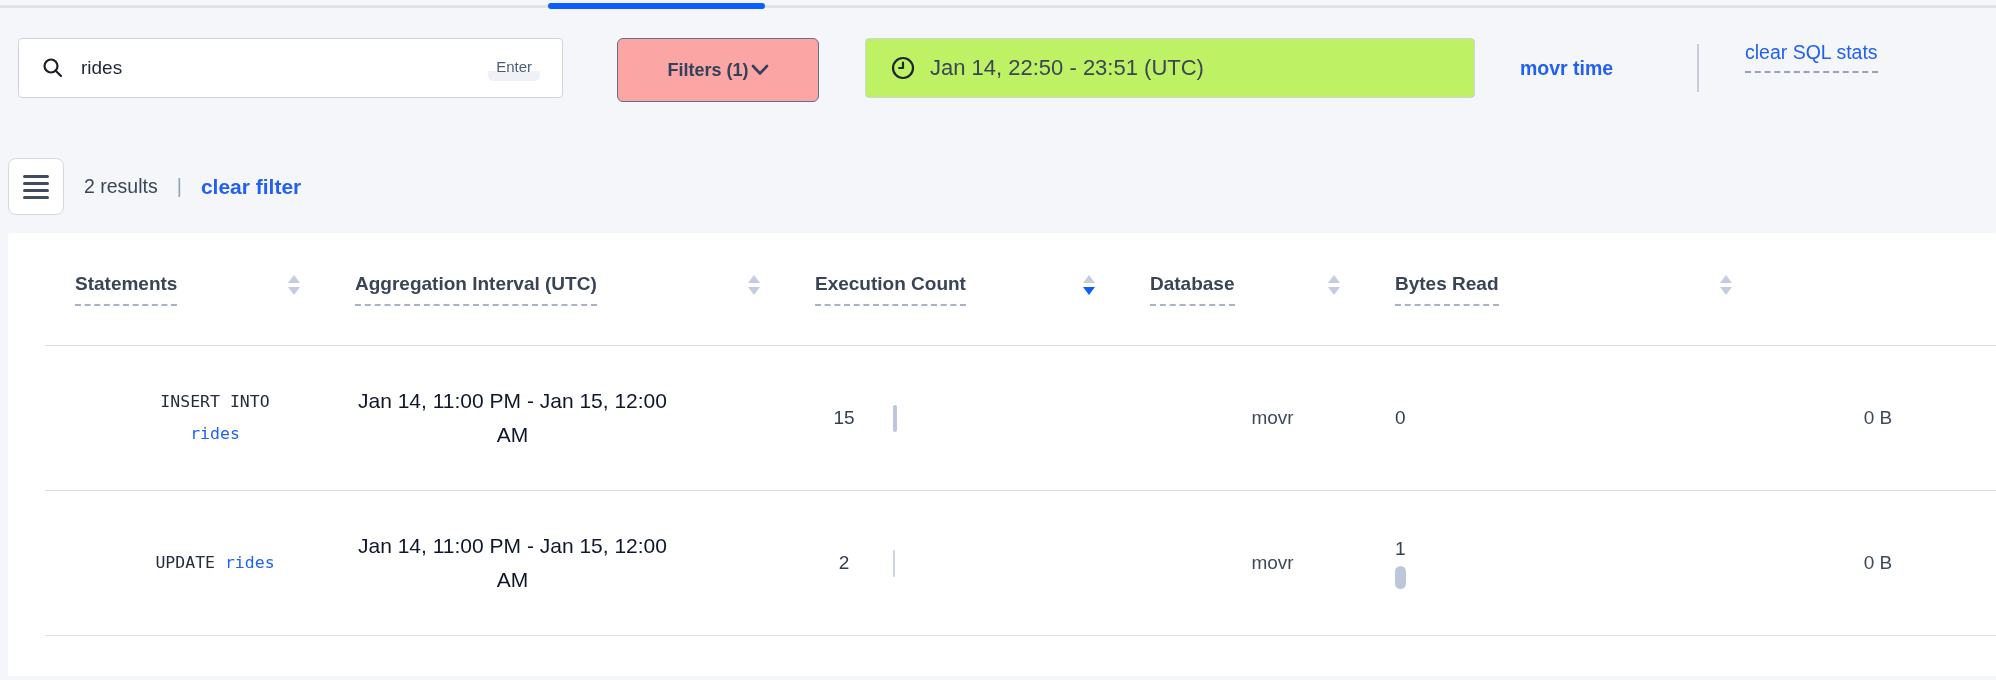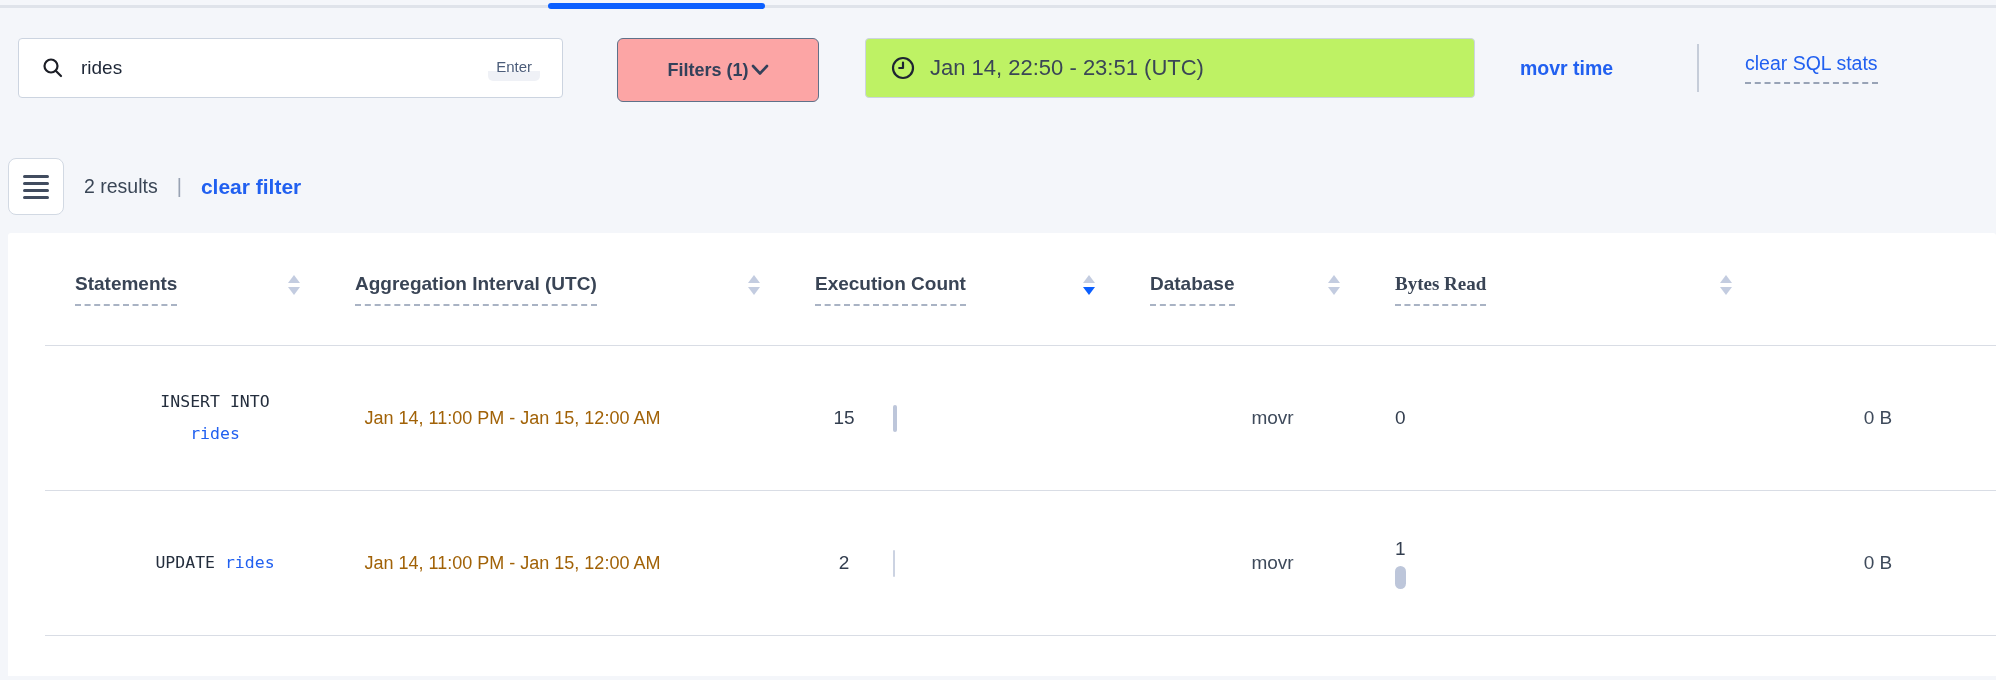--- a/index.html
+++ b/index.html
@@ -22,53 +22,53 @@
     background:linear-gradient(to bottom,transparent 58%,#eff1f6 58%);}
   .filters-btn{position:absolute;left:617px;top:38px;width:202px;height:64px;background:#fca5a5;
     border:1px solid #5f7189;border-radius:6px;display:flex;align-items:center;justify-content:center;gap:2px;
     font-family:"Liberation Sans",sans-serif;font-size:18px;font-weight:700;color:#33415a;cursor:pointer;}
   .time-picker{position:absolute;left:865px;top:38px;width:610px;height:60px;background:#bef264;
     border:1px solid #ccd4e0;border-radius:4px;display:flex;align-items:center;gap:14px;
     padding:0 24px;box-sizing:border-box;font-size:22px;color:#3a4656;cursor:pointer;}
   .reset-time{position:absolute;left:1520px;top:38px;height:60px;display:flex;align-items:center;
     font-size:19.5px;font-weight:700;color:var(--link_blue,#2160f0);cursor:pointer;text-decoration:none;}
   .vdiv{position:absolute;left:1697px;top:44px;width:2px;height:48px;background:#c6cdd9;}
-  .clear-sql{position:absolute;left:1745px;top:38px;height:60px;display:flex;align-items:center;cursor:pointer;text-decoration:none;}
+  .clear-sql{position:absolute;left:1745px;top:27px;height:60px;display:flex;align-items:center;cursor:pointer;text-decoration:none;}
   .clear-sql span{font-size:19.5px;color:var(--link_blue,#2160f0);padding-bottom:7px;border-bottom:2px dashed #98a3b6;}
   
   .cols-btn{position:absolute;left:8px;top:158px;width:56px;height:57px;background:#fff;
     border:1px solid #d2d9e3;border-radius:8px;display:flex;flex-direction:column;align-items:center;
     justify-content:center;gap:4px;cursor:pointer;}
   .cols-btn i{display:block;width:26px;height:3px;border-radius:1.5px;background:#414c5f;}
   .results-line{position:absolute;left:84px;top:158px;height:57px;display:flex;align-items:center;gap:19px;}
   .results-count{font-size:19.5px;color:#3a4656;}
   .results-sep{font-size:20px;color:#98a2b3;}
   .clear-filter{font-size:21px;font-weight:700;color:var(--link_blue,#2160f0);cursor:pointer;text-decoration:none;}
   
   .panel{position:absolute;left:8px;top:233px;right:0;bottom:4px;background:#fff;border-radius:3px 3px 0 0;}
   .thead,.trow{display:grid;grid-template-columns:280px 460px 335px 245px 365px 1fr;
     padding-left:67px;align-items:center;}
   .thead{height:112px;}
   .th{display:flex;justify-content:space-between;align-items:center;padding-right:55px;cursor:pointer;text-align:center;}
-  .th:last-child{padding-right:28px;font-family:Liberation Serif, serif;}
+  .th:last-child{padding-right:28px;}
   .th-label{font-size:19px;font-weight:700;color:var(--header_text,#394455);
     padding-bottom:9px;border-bottom:2px dashed var(--dashed,#a9b3c4);}
   .sort-arrows{display:flex;flex-direction:column;align-items:center;gap:4px;margin-bottom:8px;}
   .arr-up{width:0;height:0;border-left:6px solid transparent;border-right:6px solid transparent;
     border-bottom:8px solid #c3cce0;}
   .arr-down{width:0;height:0;border-left:6px solid transparent;border-right:6px solid transparent;
     border-top:8px solid #c3cce0;}
   .arr-down.active{border-top-color:var(--accent_blue,#0b5fff);}
   .hr{height:1px;background:var(--border,#d9dde5);margin-left:37px;}
   .trow{height:144px;text-align:center;}
   .statement-cell{font-family:"DejaVu Sans Mono","Liberation Mono",monospace;font-size:16.5px;
     color:var(--mono_text,#242e3d);line-height:1.95;}
   .stmt-kw{color:var(--mono_text,#242e3d);}
   .stmt-obj{color:var(--link_blue,#2160f0);cursor:pointer;text-decoration:none;}
-  .interval-cell{font-size:18px;color:#a16207;max-width:315px;line-height:1.6;}
+  .interval-cell{font-size:21px;color:#0f172a;max-width:315px;line-height:1.6;}
   .exec-cell{display:flex;align-items:center;}
   .exec-cell .num{width:58px;font-size:19px;color:#333e4f;}
   .exec-bar{border-radius:2px;margin-left:20px;}
   .exec-bar.dark{background:var(--bar_fill,#bdc6da);}
   .exec-bar.light{background:var(--bar_fill_light,#ccd3e2);}
   .db-cell,.bytes-cell{font-size:19px;color:#3e4a5b;}
   .rows-cell{display:flex;flex-direction:column;align-items:flex-start;gap:6px;font-size:19px;color:#333e4f;}
   .pill{background:var(--bar_fill,#bdc6da);border-radius:6px;}
 </style>
 </head>

